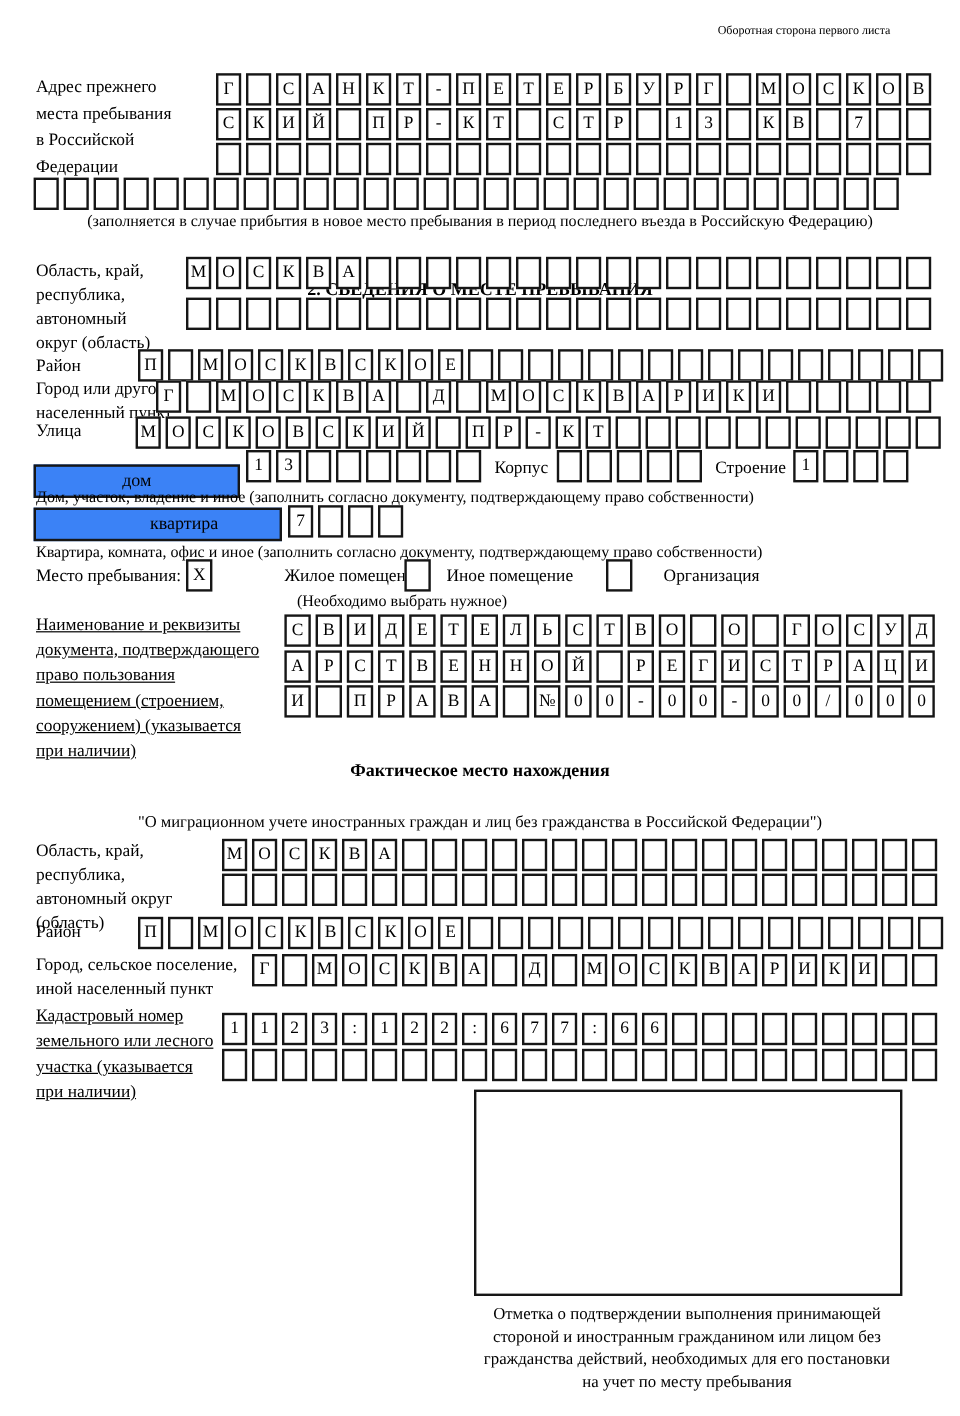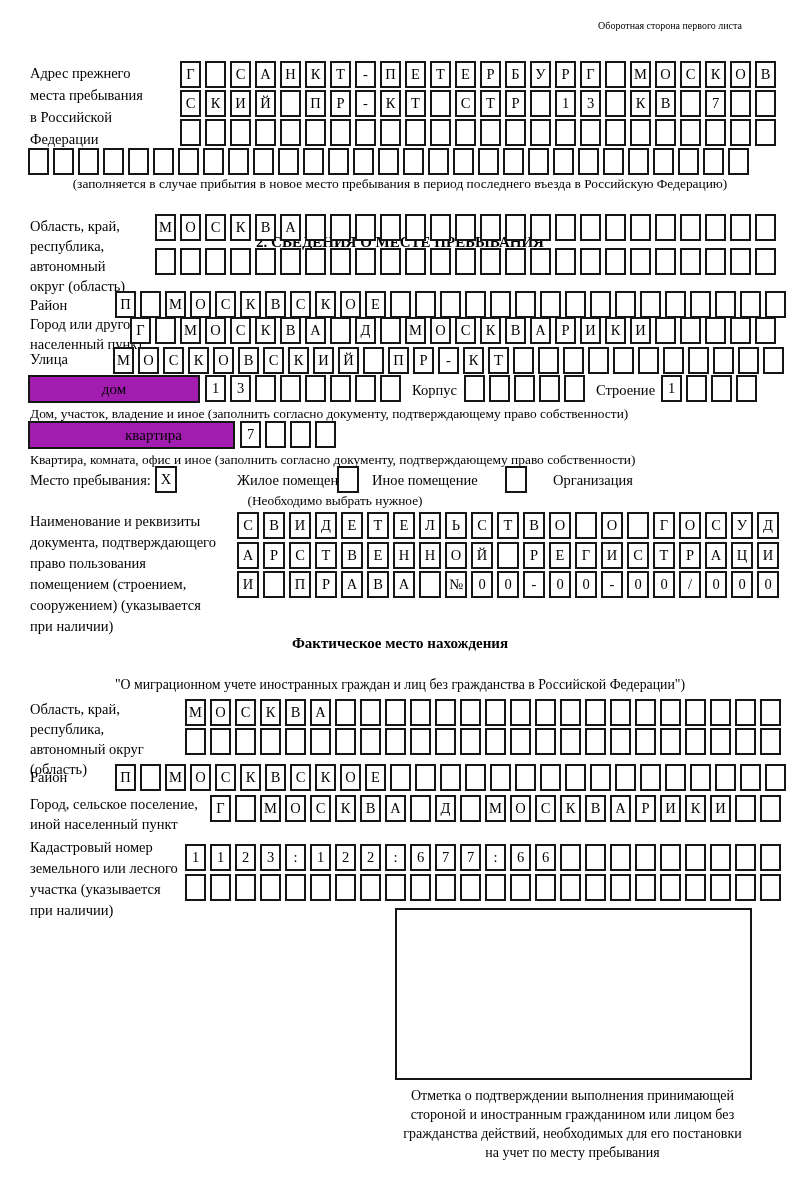--- a/index.html
+++ b/index.html
@@ -3,27 +3,27 @@
 <meta charset="utf-8">
 <style>
   html,body{margin:0;padding:0;background:#ffffff;}
   .page{position:relative;width:800px;height:1180px;background:#fff;color:#000;
         font-family:"Liberation Serif","DejaVu Serif",serif;overflow:hidden;}
   .cellrow{position:absolute;display:flex;gap:4px;}
   .cell{flex:0 0 auto;width:21px;height:27px;border:2px solid #161616;box-sizing:border-box;
         display:flex;align-items:center;justify-content:center;font-size:14.5px;background:#fff;}
   .docrow .cell{width:22px;}
   .label{position:absolute;font-size:14.5px;line-height:20px;white-space:pre-line;}
-  .lh21{line-height:21px;}
+  .lh21{line-height:21px;text-decoration:underline;}
   .lh22{line-height:22px;}
   .caption{position:absolute;font-size:13.4px;}
   .center{left:0;width:800px;text-align:center;}
   .title{position:absolute;font-weight:bold;font-size:15px;}
   .namedbox{position:absolute;border:2px solid #161616;box-sizing:border-box;
-        display:flex;align-items:center;justify-content:center;font-size:15px;background:#a21caf;}
+        display:flex;align-items:center;justify-content:center;font-size:15px;background:#3b82f6;margin-top:12px;}
   .checkbox{position:absolute;width:22px;height:27px;border:2px solid #161616;box-sizing:border-box;
         display:flex;align-items:center;justify-content:center;font-size:14.5px;background:#fff;}
   .stampbox{position:absolute;border:2px solid #161616;box-sizing:border-box;background:#fff;}
   .header{position:absolute;font-size:10px;}
 </style>
 </head>
 <body>
 
 <div class="page">
 
@@ -319,21 +319,21 @@
     </div>
   <div class="label" style="left:596px;top:380px;">Строение</div>
   <div class="cellrow" style="left:661px;top:375px;">
       <div class="cell">1</div>
       <div class="cell"></div>
       <div class="cell"></div>
       <div class="cell"></div>
     </div>
   <div class="caption" style="left:30px;top:406px;">Дом, участок, владение и иное (заполнить согласно документу, подтверждающему право собственности)</div>
 
-  <div class="namedbox" style="left:28px;top:421px;width:207px;height:28px;padding-left:44px;">квартира</div>
+  <div class="namedbox" style="left:28px;top:411px;width:207px;height:28px;padding-left:44px;">квартира</div>
   <div class="cellrow" style="left:240px;top:421px;">
       <div class="cell">7</div>
       <div class="cell"></div>
       <div class="cell"></div>
       <div class="cell"></div>
     </div>
   <div class="caption" style="left:30px;top:452px;">Квартира, комната, офис и иное (заполнить согласно документу, подтверждающему право собственности)</div>
 
   <div class="label" style="left:30px;top:470px;">Место пребывания:</div>
   <div class="checkbox" style="left:155px;top:466px;">X</div>

